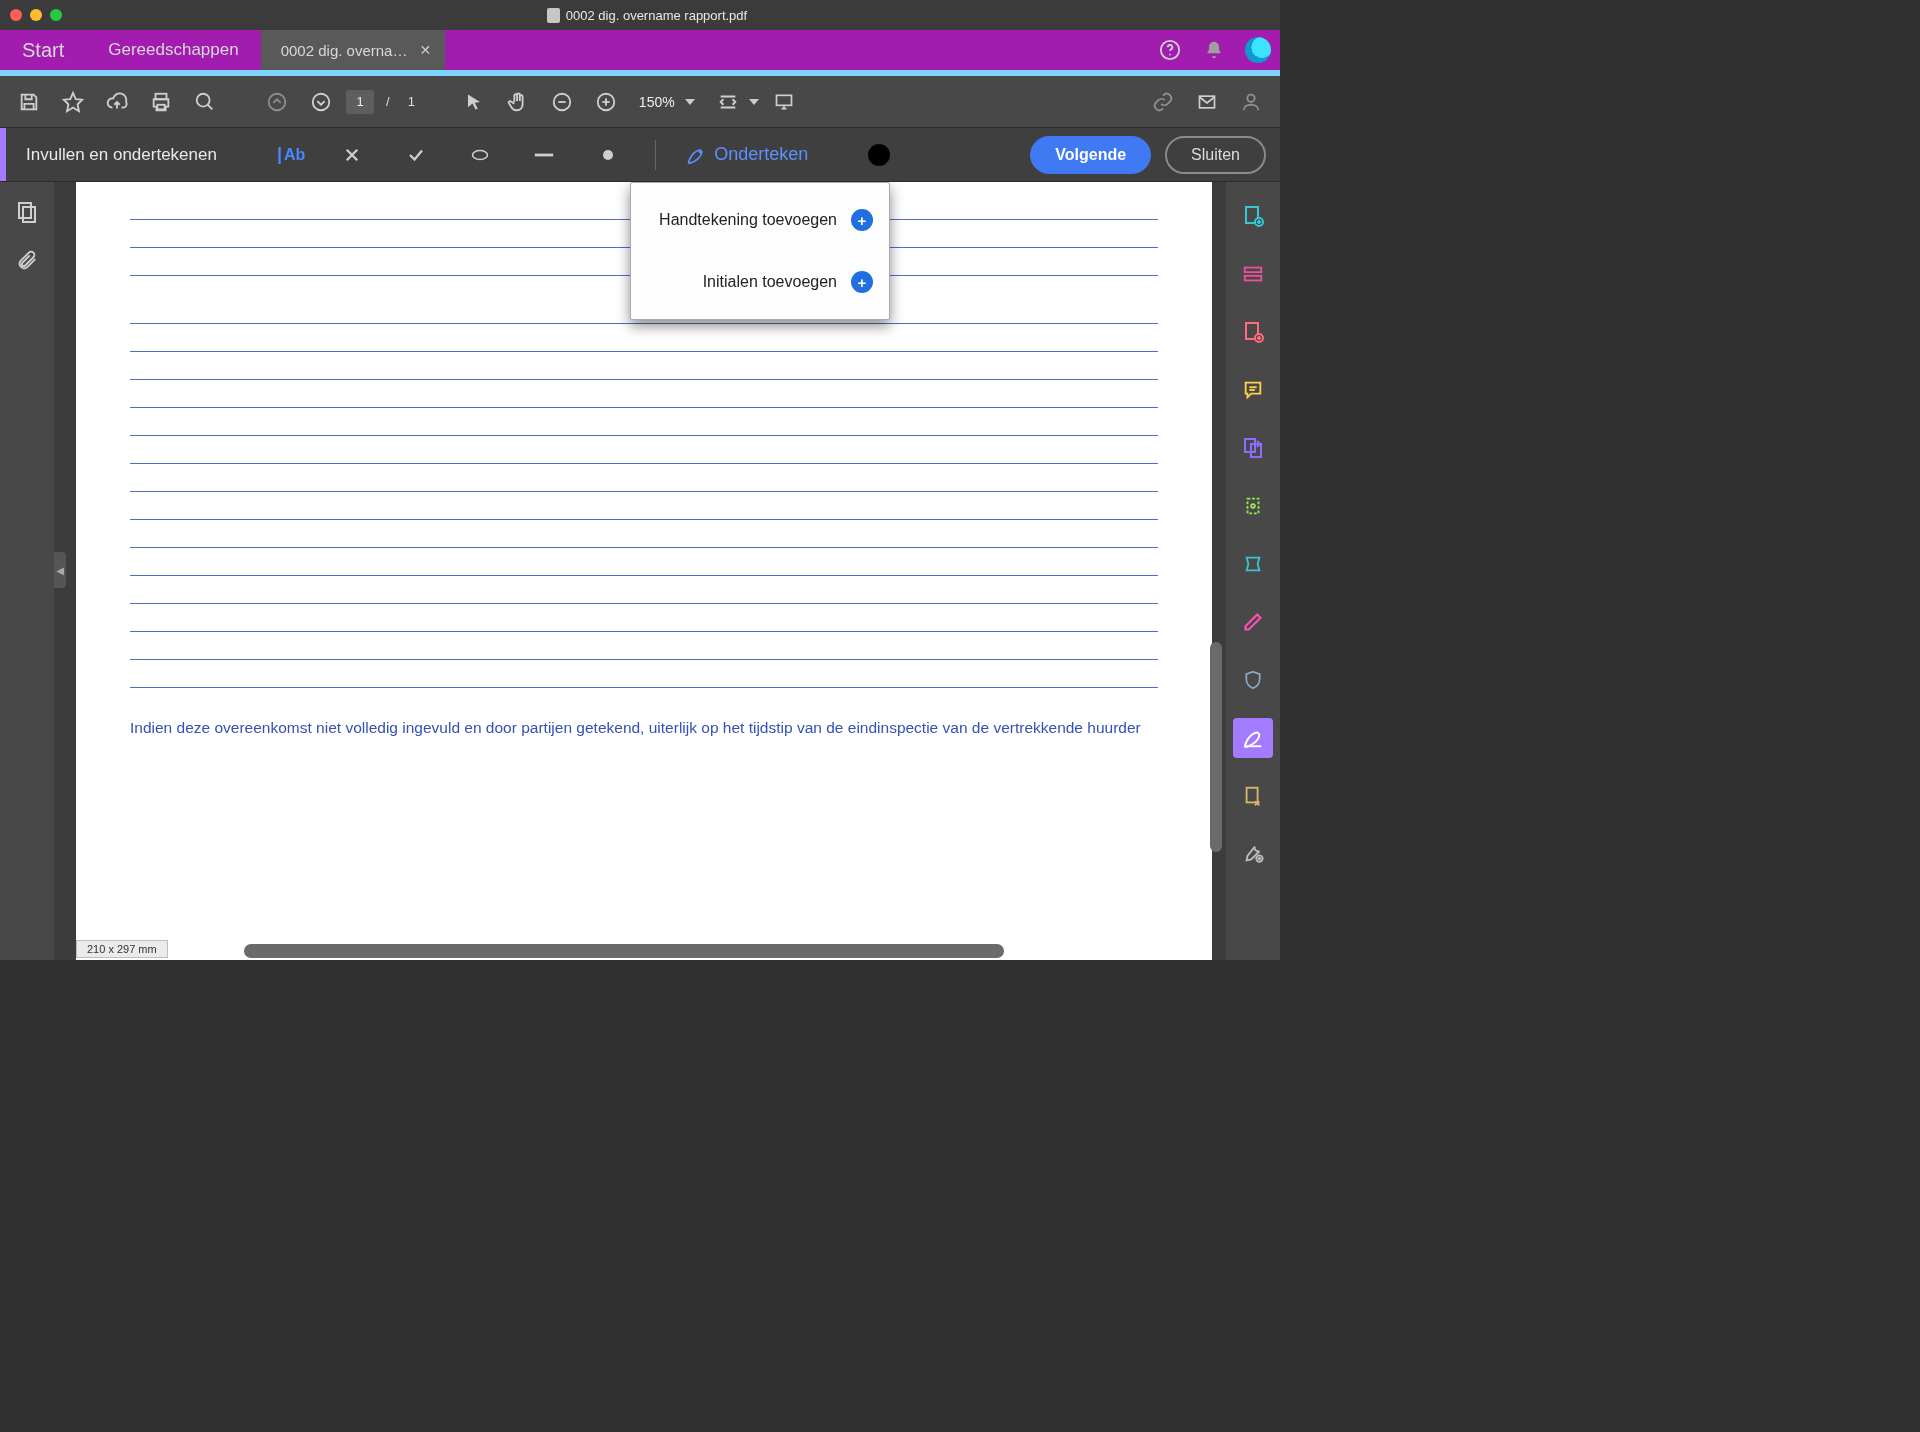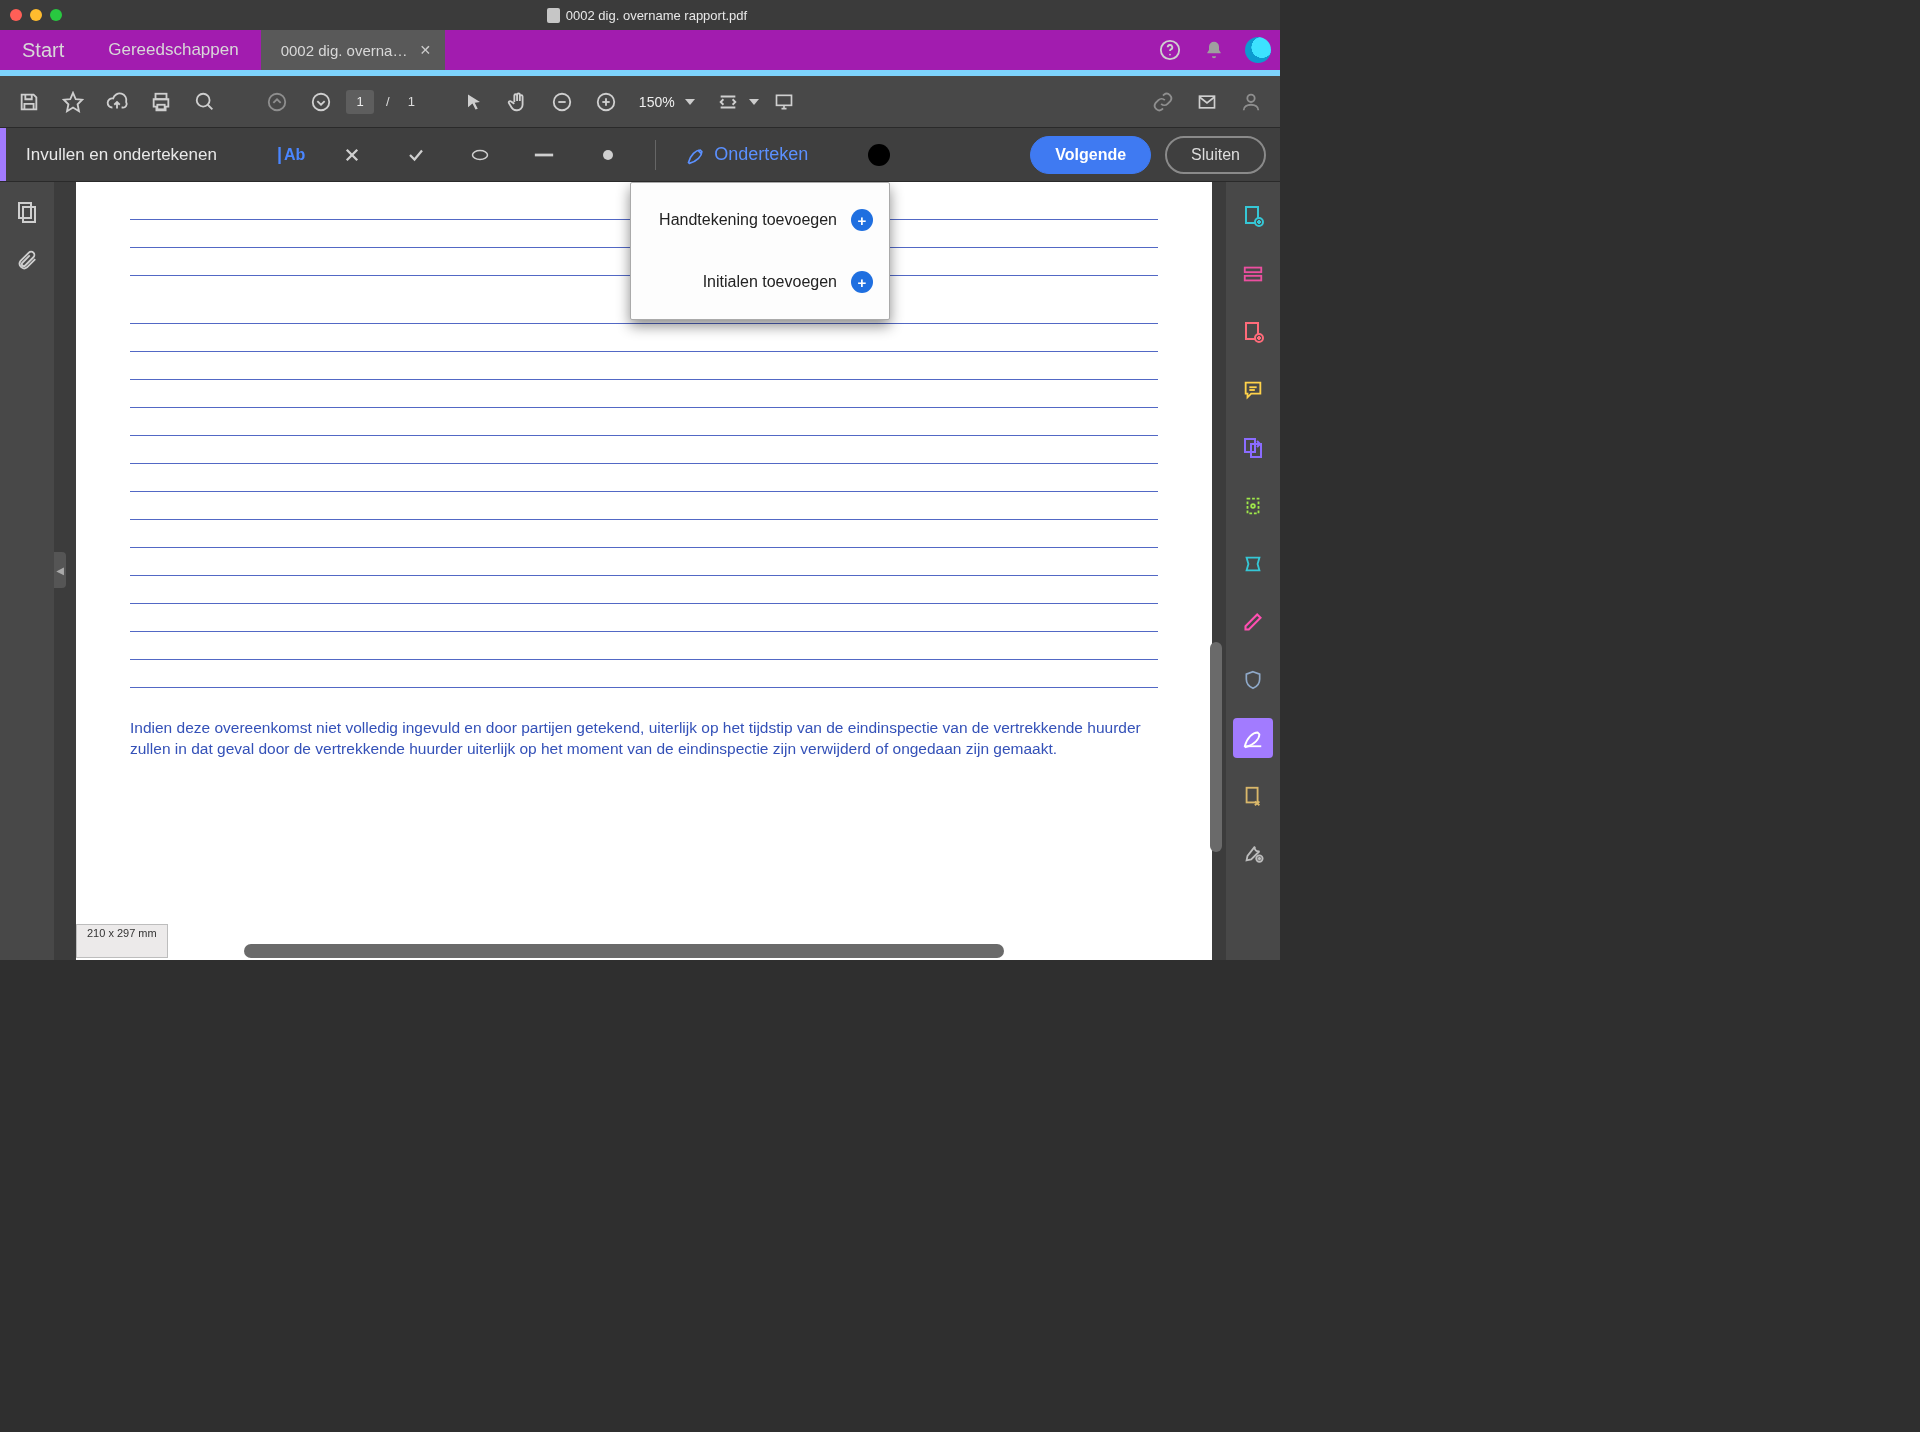--- a/index.html
+++ b/index.html
@@ -57,21 +57,21 @@
   .page{ position:absolute; top:0; left:22px; right:14px; bottom:0; background:#fff; }
   .page-inner{ padding:10px 54px 0 54px; }
   .ruled-line{ height:28px; border-bottom:1.5px solid #5268c5; }
   .sig-row{ display:flex; margin-top:66px; color:#3451b8; font-size:20px; font-weight:500;}
   .sig-col{ flex:0 0 auto; }
   .sig-col.a{ width:480px;}
   .sig-col.b{ width:540px;}
   .sig-col.c{ }
   .sig-underline{ width:320px; height:60px; border-bottom:2px solid #2f49a6; margin-top:6px;}
   .fine{ margin-top:30px; color:#3451b8; font-size:15.5px; line-height:1.35;}
-  .status-bar{ position:absolute; left:22px; bottom:2px; height:34px; background:#eceaea; color:#333; font-size:11px; padding:2px 10px; border:1px solid #bdbdbd;}
+  .status-bar{ position:absolute; left:22px; bottom:2px; height:18px; background:#eceaea; color:#333; font-size:11px; padding:2px 10px; border:1px solid #bdbdbd;}
   .hscroll{ position:absolute; left:190px; bottom:2px; height:14px; width:760px; background:#6a6a6a; border-radius:7px;}
   .vscroll{ position:absolute; right:4px; top:460px; width:12px; height:210px; background:#6a6a6a; border-radius:6px;}
 
   
   .dropdown{ position:absolute; top:0; left:576px; width:260px; background:#fdfdfd; border:1px solid #aaa; border-radius:2px; box-shadow:0 6px 14px rgba(0,0,0,.45); z-index:50; padding:6px 0;}
   .dd-item{ display:flex; align-items:center; justify-content:flex-end; gap:14px; padding:20px 16px; font-size:16px; color:#222; cursor:pointer;}
   .plus-badge{ width:22px;height:22px;border-radius:50%;background:#1f6fe0;color:#fff;display:flex;align-items:center;justify-content:center;font-weight:700;font-size:15px;}
   .collapse-tab{ position:absolute; left:0; top:370px; width:12px; height:36px; background:#555; color:#aaa; display:flex; align-items:center; justify-content:center; font-size:10px; border-top-right-radius:4px; border-bottom-right-radius:4px; cursor:pointer;}
 
   svg{ display:block; }
@@ -306,21 +306,20 @@
             <div class="ruled-line"></div>
             <div class="ruled-line"></div>
           <div class="ruled-line"></div>
             <div class="ruled-line"></div>
             <div class="ruled-line"></div>
           <div class="ruled-line"></div>
             <div class="ruled-line"></div>
         </div>
         <div class="fine">
           <div>Indien deze overeenkomst niet volledig ingevuld en door partijen getekend, uiterlijk op het tijdstip van de eindinspectie van de vertrekkende huurder</div>
-          <div>zullen in dat geval door de vertrekkende huurder uiterlijk op het moment van de eindinspectie zijn verwijderd of ongedaan zijn gemaakt.</div>
         </div>
       </div>
     </div>
 
     <div class="dropdown">
       <div class="dd-item">
         <span>Handtekening toevoegen</span>
         <span class="plus-badge">+</span>
       </div>
       <div class="dd-item">

